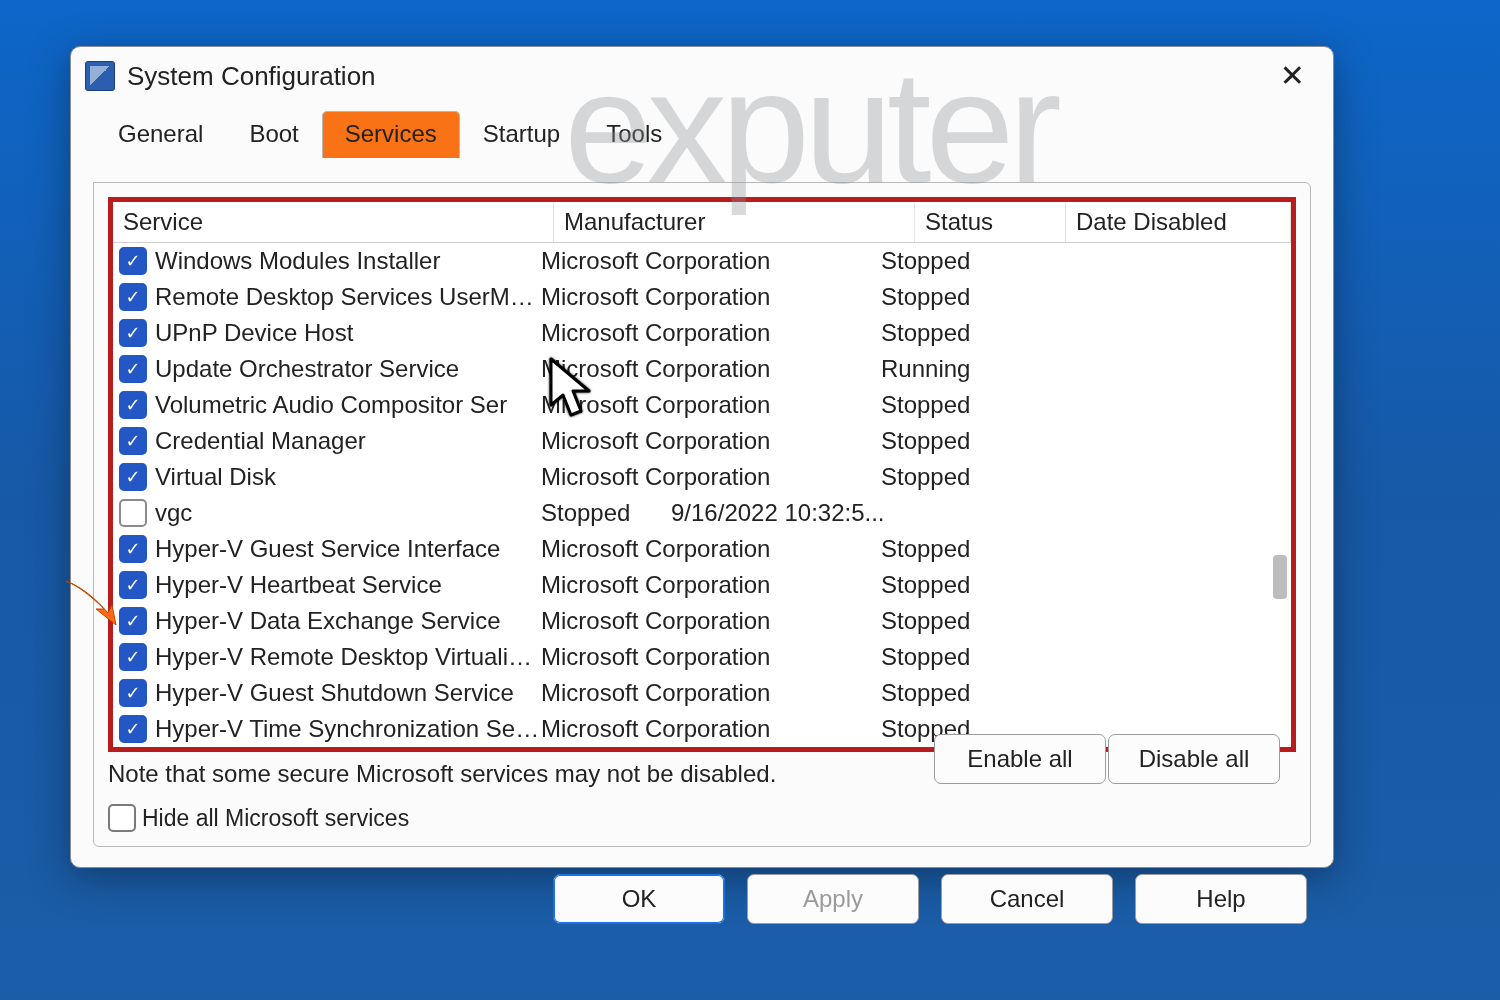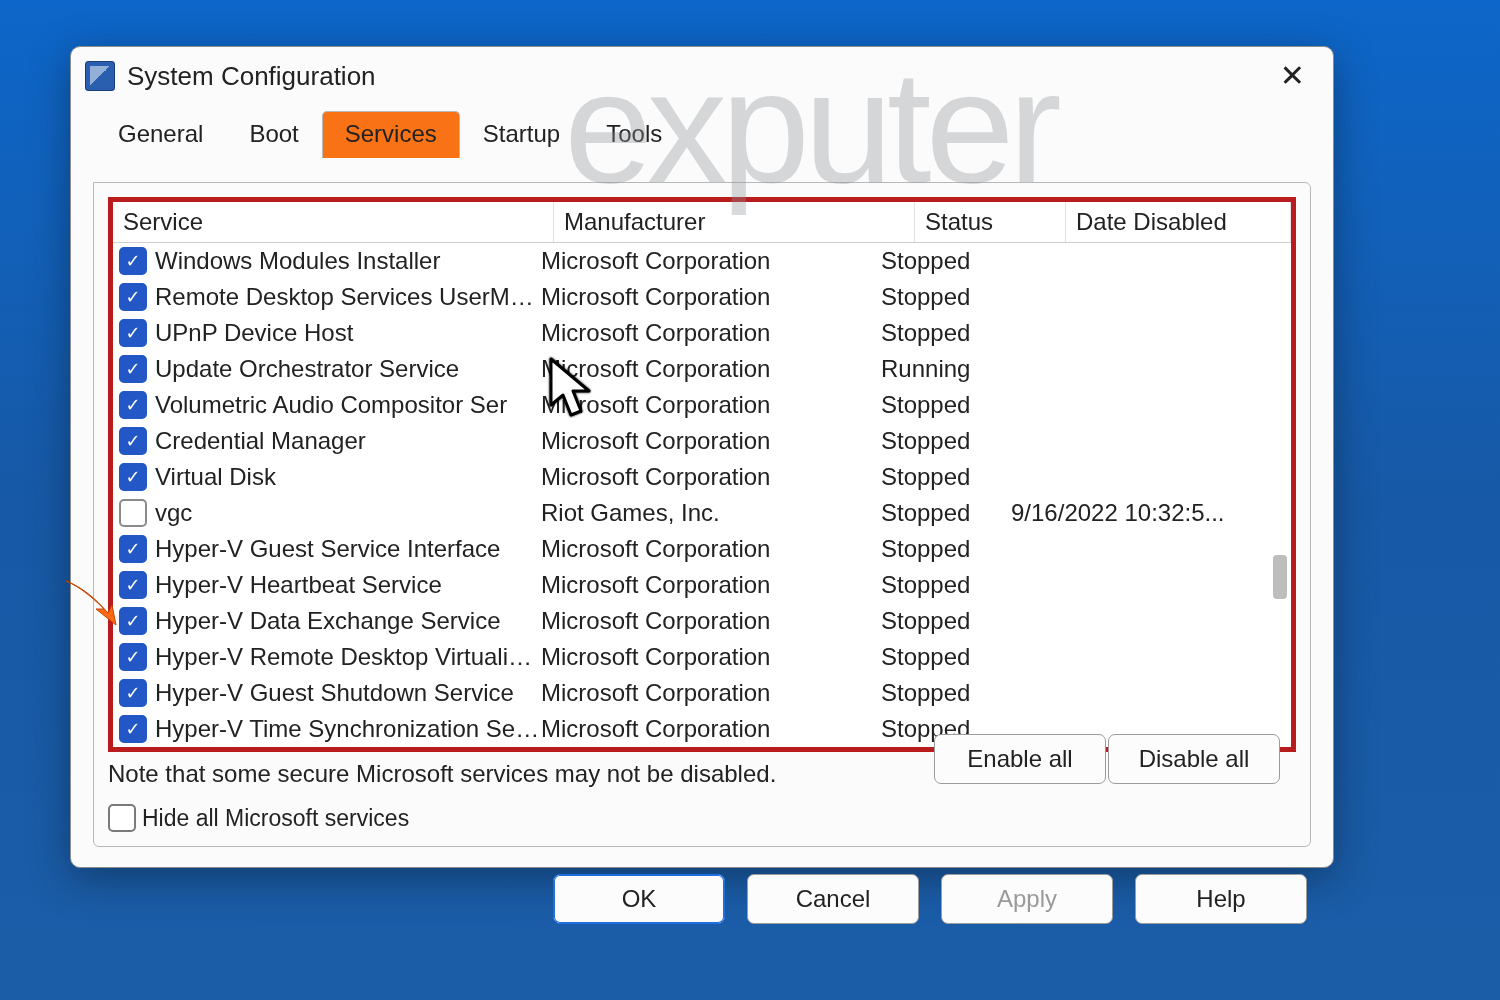--- a/index.html
+++ b/index.html
@@ -262,21 +262,20 @@
           <div class="lv-row">
             <span class="chk">✓</span>
             <span class="cell cell-svc">Virtual Disk</span>
             <span class="cell cell-man">Microsoft Corporation</span>
             <span class="cell cell-st">Stopped</span>
             <span class="cell cell-dd"></span>
           </div>
           <div class="lv-row">
             <span class="chk un"></span>
             <span class="cell cell-svc">vgc</span>
-            <span class="cell cell-man">Riot Games, Inc.</span>
             <span class="cell cell-st">Stopped</span>
             <span class="cell cell-dd">9/16/2022 10:32:5...</span>
           </div>
           <div class="lv-row">
             <span class="chk">✓</span>
             <span class="cell cell-svc">Hyper-V Guest Service Interface</span>
             <span class="cell cell-man">Microsoft Corporation</span>
             <span class="cell cell-st">Stopped</span>
             <span class="cell cell-dd"></span>
           </div>
@@ -333,22 +332,22 @@
 
     <div class="arrow">
       <svg width="70" height="60" viewBox="0 0 70 60">
         <path d="M4 6 C 18 12, 30 22, 42 34 L34 34 L54 50 L50 30 L46 38 C 34 24, 20 12, 4 6 Z" fill="#ff6a13" stroke="#c14400" stroke-width="1"></path>
       </svg>
     </div>
   </div>
 
   <div class="dlg-btns">
     <div class="btn primary">OK</div>
+    <div class="btn disabled">Apply</div>
     <div class="btn">Cancel</div>
-    <div class="btn disabled">Apply</div>
     <div class="btn">Help</div>
   </div>
 
   <div class="cursor">
     <svg width="54" height="66" viewBox="0 0 54 66">
       <path d="M2 2 L2 48 L14 38 L22 58 L32 54 L24 34 L40 34 Z" fill="#ffffff" stroke="#000" stroke-width="3" stroke-linejoin="round"></path>
     </svg>
   </div>
 
 </div>

